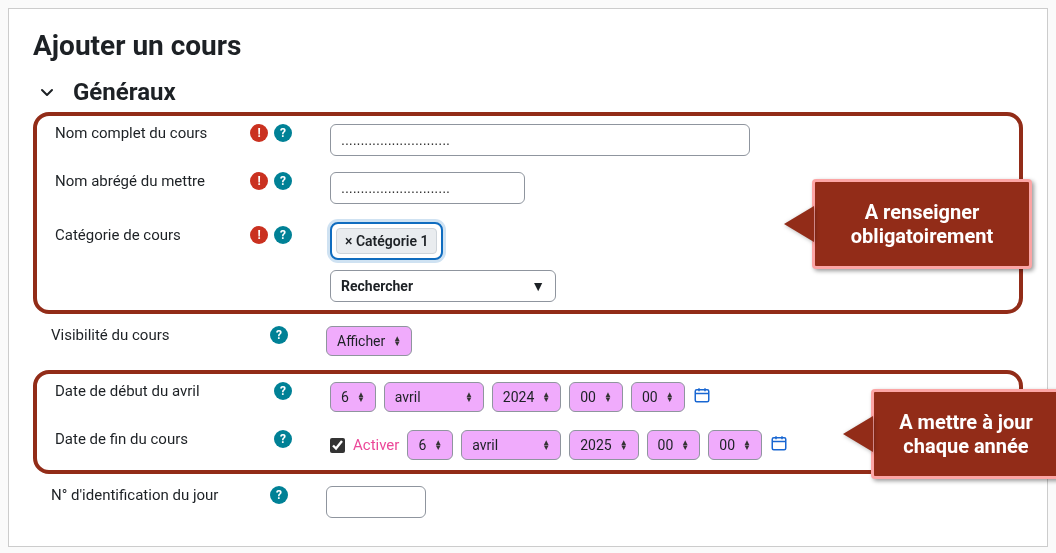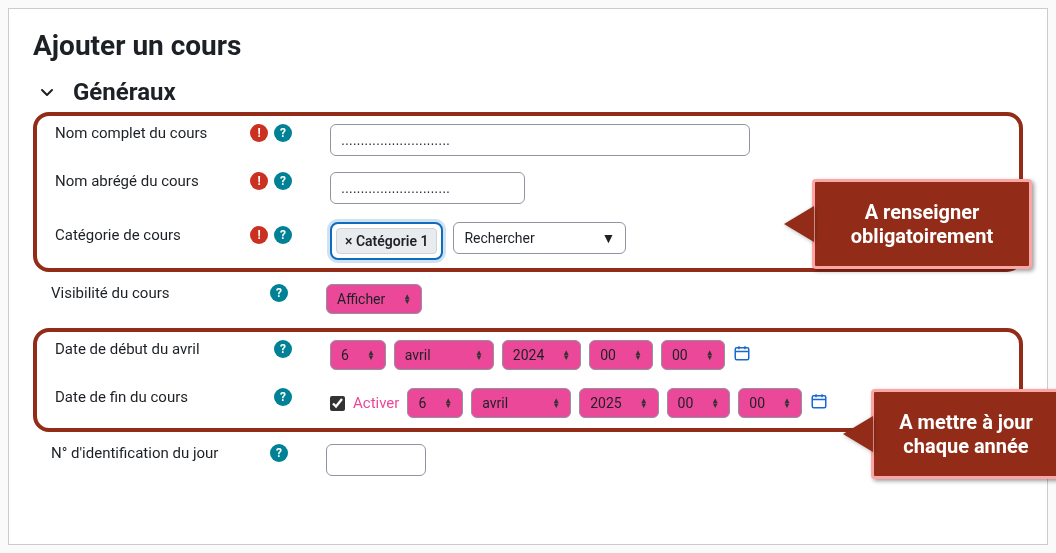--- a/index.html
+++ b/index.html
@@ -77,24 +77,24 @@
   background: #fff;
   color: #333;
 }
 .wide { width: 420px; }
 .mid { width: 195px; }
 .select-pill {
   border: 1px solid #8f959e;
   border-radius: 6px;
   padding: 6px 10px;
   font-size: 14px;
-  background: #ec4899;
+  background: #f0abfc;
   display: inline-flex;
   align-items: center;
-  gap: 18px;
+  gap: 8px;
   cursor: pointer;
 }
 .updown {
   display: inline-flex; flex-direction: column; line-height: 5px; font-size: 8px; color: #333;
 }
 .chip-region {
   border: 2px solid #0f6cbf;
   border-radius: 8px;
   background: #fff;
   padding: 4px;
@@ -108,25 +108,26 @@
   padding: 4px 8px;
   font-weight: 600;
   font-size: 14px;
 }
 .search-box {
   border: 1px solid #8f959e;
   border-radius: 6px;
   padding: 7px 10px;
   font-size: 14px;
   background: #fff;
-  width: 173px;
+  width: 226px;
   display: inline-flex;
   justify-content: space-between;
   align-items: center;
   cursor: pointer;
+  font-weight: bold;
 }
 .cal-icon { color: #1967d2; font-size: 18px; }
 .highlight-box {
   border: 4px solid #922c18;
   border-radius: 16px;
   margin-bottom: 0px;
 }
 .callout {
   background: #922c18;
   color: #fff;
@@ -176,40 +177,40 @@
           <span class="icon-help">?</span>
         </span>
       </div>
       <div class="field-col">
         <input class="text-input wide" value="............................" style="">
       </div>
     </div>
 
     <div class="row">
       <div class="label-col">
-        <span>Nom abrégé du cours</span>
+        <span>Nom abrégé du mettre</span>
         <span class="icon-group">
           <span class="icon-required">!</span>
           <span class="icon-help">?</span>
         </span>
       </div>
       <div class="field-col">
         <input class="text-input mid" value="............................" style="">
       </div>
     </div>
 
     <div class="row" style="align-items:flex-start; padding-top:10px;">
       <div class="label-col" style="padding-top:4px;">
         <span>Catégorie de cours</span>
         <span class="icon-group">
           <span class="icon-required">!</span>
           <span class="icon-help">?</span>
         </span>
       </div>
-      <div class="field-col" style="flex-direction:row; align-items:flex-start; gap:10px;">
+      <div class="field-col" style="flex-direction:column; align-items:flex-start; gap:10px;">
         <div class="chip-region">
           <span class="chip">× Catégorie 1</span>
         </div>
         <div class="search-box">
           <span>Rechercher</span>
           <span>▼</span>
         </div>
       </div>
     </div>
   </div>

